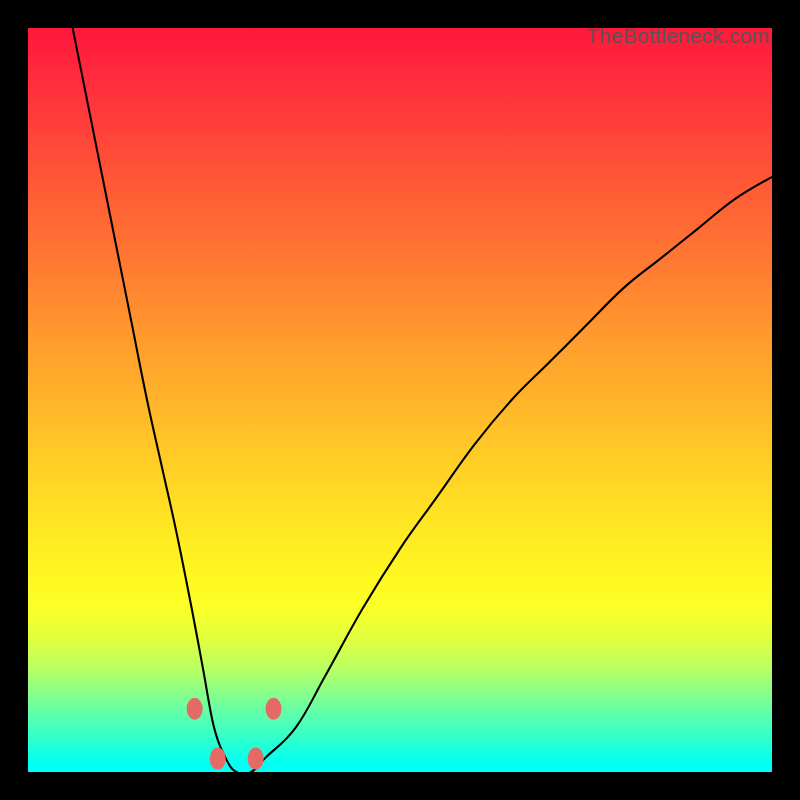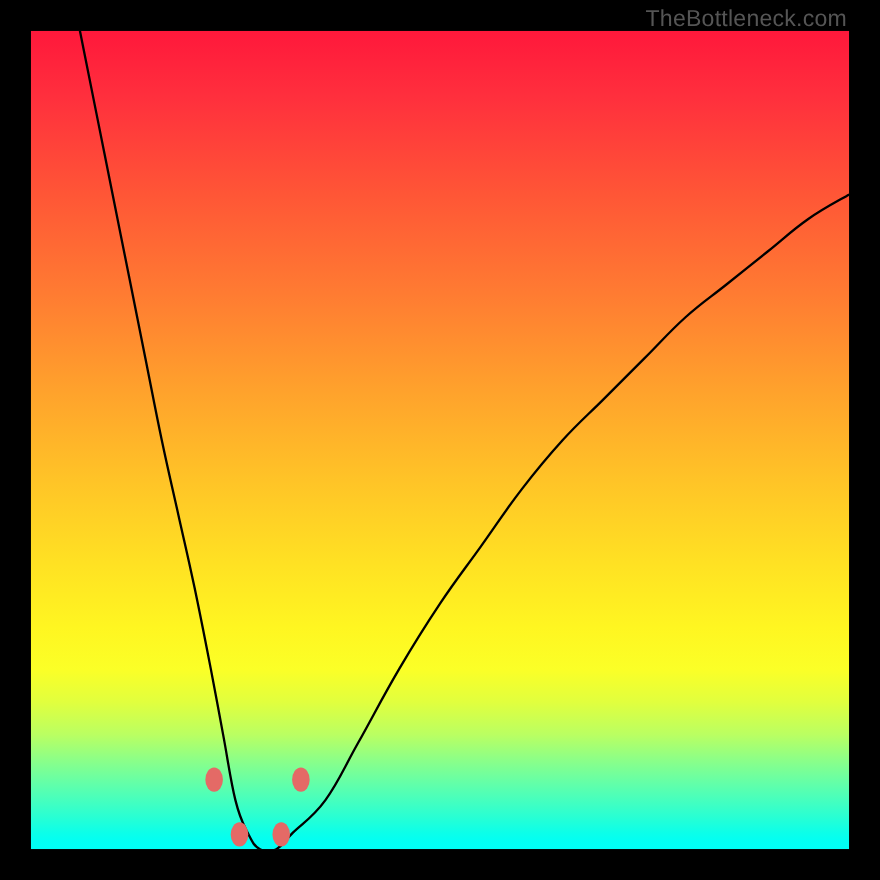--- a/index.html
+++ b/index.html
@@ -48,21 +48,21 @@
       #62ffa9 92%,
       #3fffc3 94.5%,
       #22ffd8 96.5%,
       #0cffe9 98%,
       #02fff3 99%,
       #00fff7 100%
     );
   }
   .attribution {
     position: absolute;
-    top: 6px;
+    top: 24px;
     right: 30px;
     color: #555;
     font-size: 21px;
     font-weight: 500;
     letter-spacing: 0.2px;
   }
   svg.curve {
     position: absolute;
     left: 0;
     top: 0;

